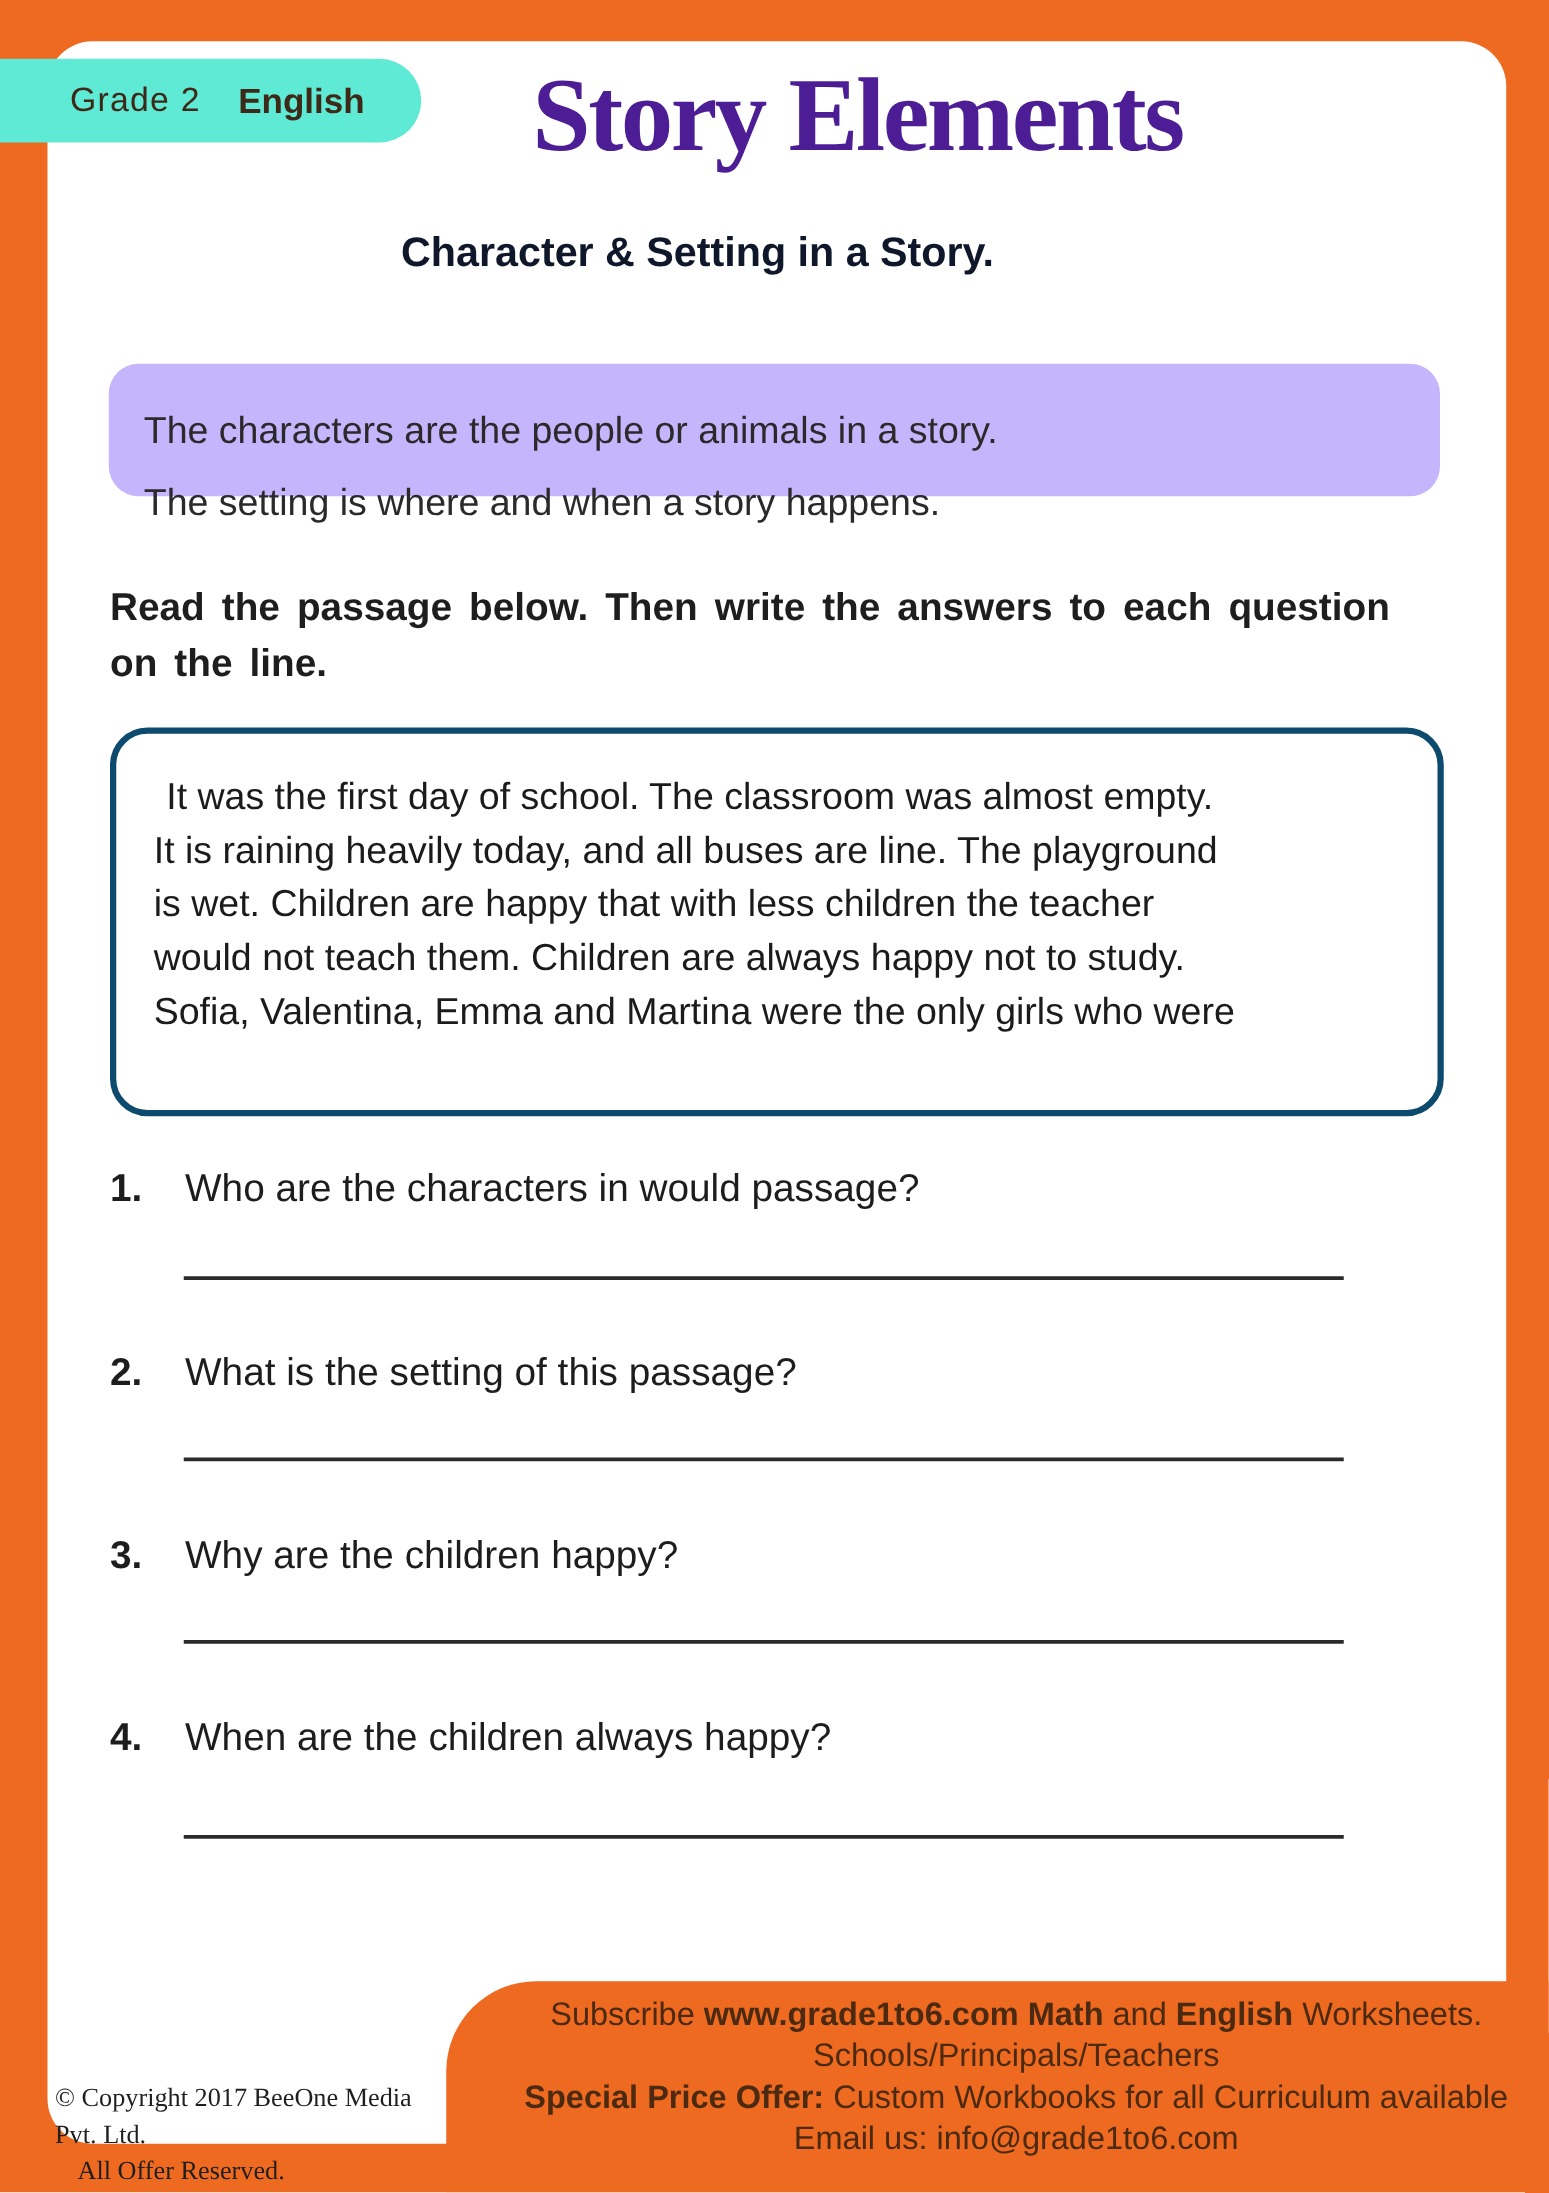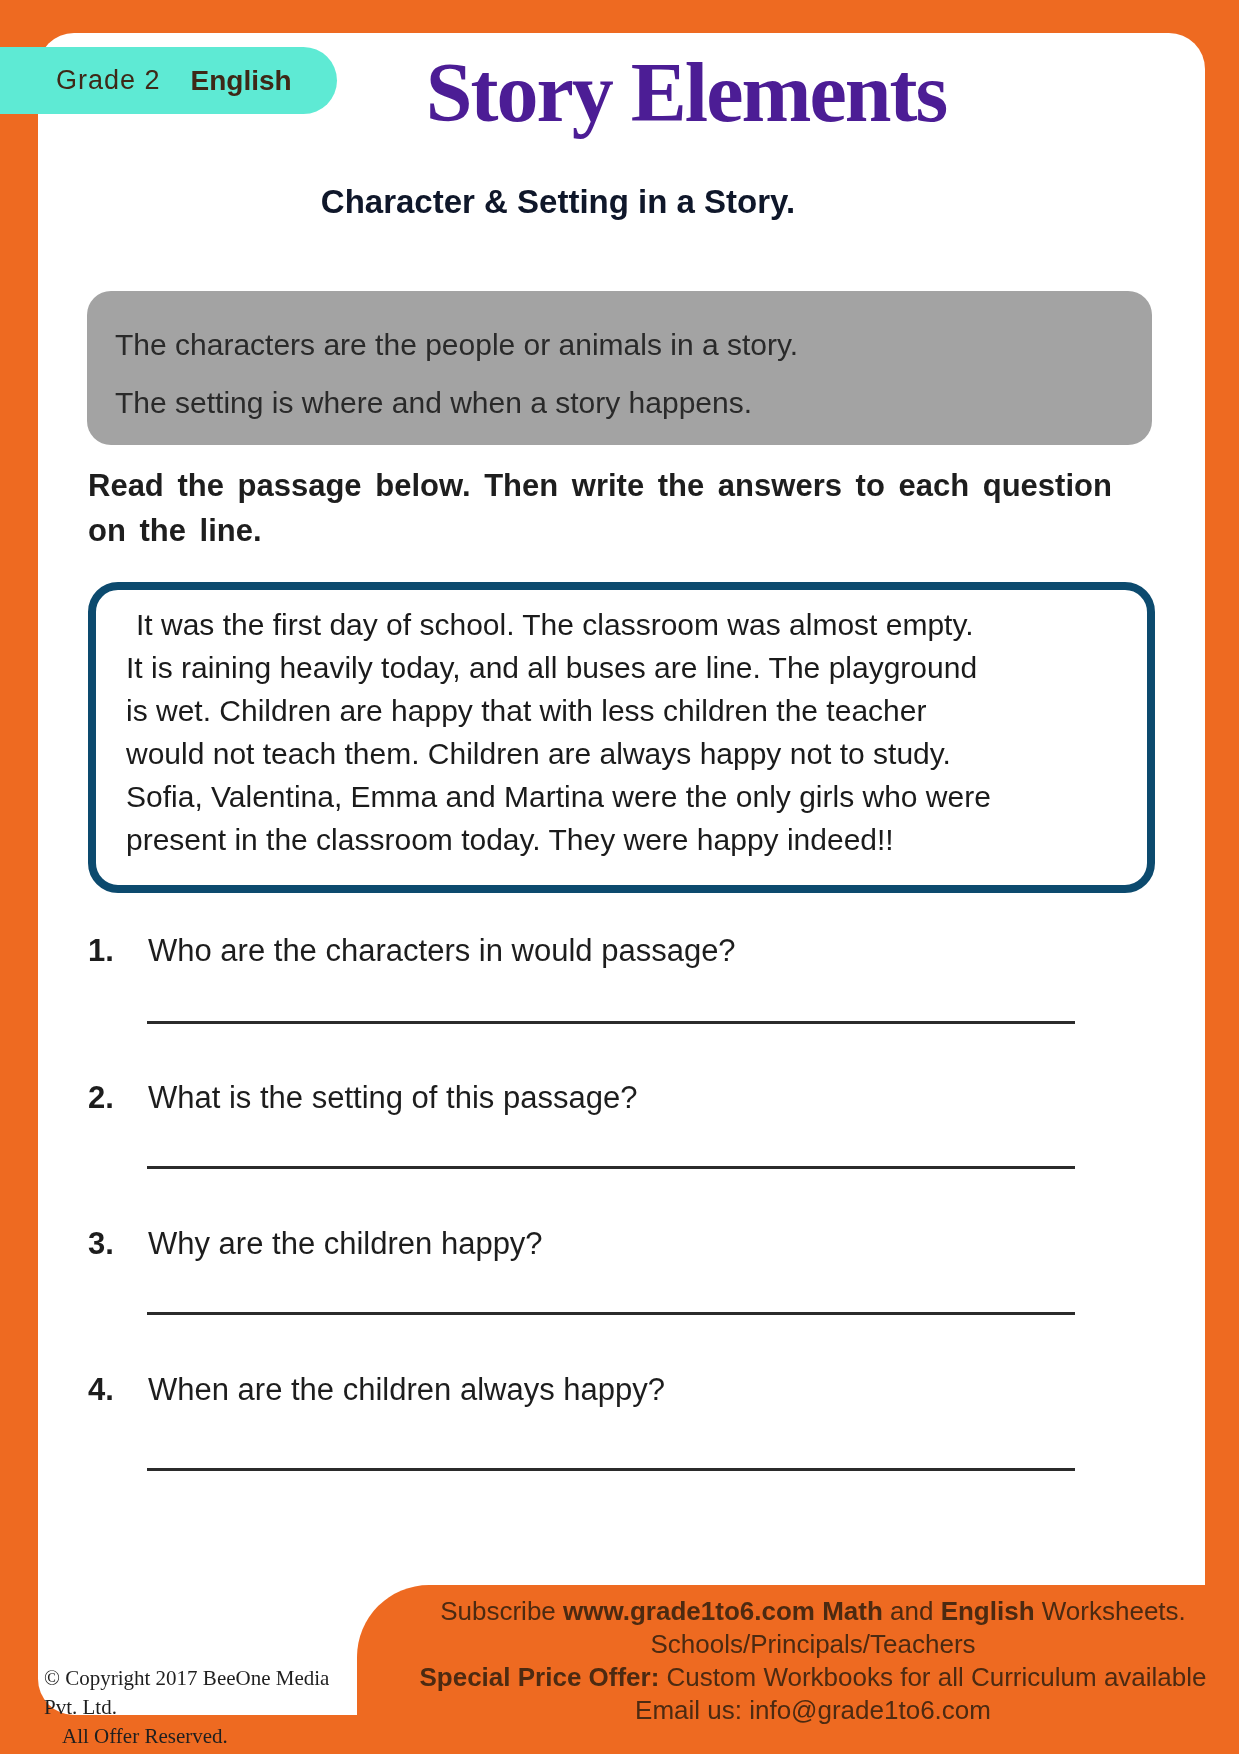--- a/index.html
+++ b/index.html
@@ -26,35 +26,35 @@
     margin:0;text-align:center;line-height:86px;
     font-family:Liberation Serif, serif;font-weight:bold;font-size:84px;
     letter-spacing:-2px;color:#4c1d95;white-space:nowrap;
   }
   .subtitle{
     position:absolute;left:88px;top:183px;width:940px;margin:0;
     text-align:center;font-size:33px;font-weight:bold;color:#0f172a;
   }
   
   .info-box{
-    position:absolute;left:87px;top:291px;width:1065px;height:154px;
-    background:#a3a3a3;border-radius:24px;box-sizing:border-box;
+    position:absolute;left:87px;top:291px;width:1065px;height:106px;
+    background:#c4b5fd;border-radius:24px;box-sizing:border-box;
     padding:25px 20px 0 28px;
   }
   .info-box p{margin:0;font-size:30px;line-height:58px;color:#2A2A2A;}
   
   .instructions{
     position:absolute;left:88px;top:463px;width:1060px;
     font-size:31px;font-weight:bold;line-height:45px;color:#1E1E1E;word-spacing:5px;
   }
   
   .passage-box{
     position:absolute;left:88px;top:582px;width:1067px;height:311px;
-    border:8px solid #0c4a6e;border-radius:30px;box-sizing:border-box;
-    padding:13px 26px 0 30px;
+    border:5px solid #0c4a6e;border-radius:30px;box-sizing:border-box;
+    padding:29px 26px 0 30px;
   }
   .passage-line{margin:0;font-size:30px;line-height:43px;color:#1B1B1B;}
   .passage-line:first-child{text-indent:10px;}
   
   .question{position:absolute;left:88px;width:1070px;font-size:31px;color:#1D1D1D;}
   .q-num{display:inline-block;width:60px;font-weight:bold;}
   .answer-line{
     position:absolute;left:147px;width:928px;height:0;
     border-top:3px solid #2B2B2B;
   }
@@ -95,21 +95,20 @@
   </div>
 
   <div class="instructions">Read the passage below. Then write the answers to each question on the line.</div>
 
   <div class="passage-box">
     <p class="passage-line">It was the first day of school. The classroom was almost empty.</p>
     <p class="passage-line">It is raining heavily today, and all buses are line. The playground</p>
     <p class="passage-line">is wet. Children are happy that with less children the teacher</p>
     <p class="passage-line">would not teach them. Children are always happy not to study.</p>
     <p class="passage-line">Sofia, Valentina, Emma and Martina were the only girls who were</p>
-    <p class="passage-line">present in the classroom today. They were happy indeed!!</p>
   </div>
 
   <div class="question" style="top:933px">
     <span class="q-num">1.</span><span class="q-text">Who are the characters in would passage?</span>
   </div>
   <div class="answer-line" style="top:1021px"></div>
 
   <div class="question" style="top:1080px">
     <span class="q-num">2.</span><span class="q-text">What is the setting of this passage?</span>
   </div>

